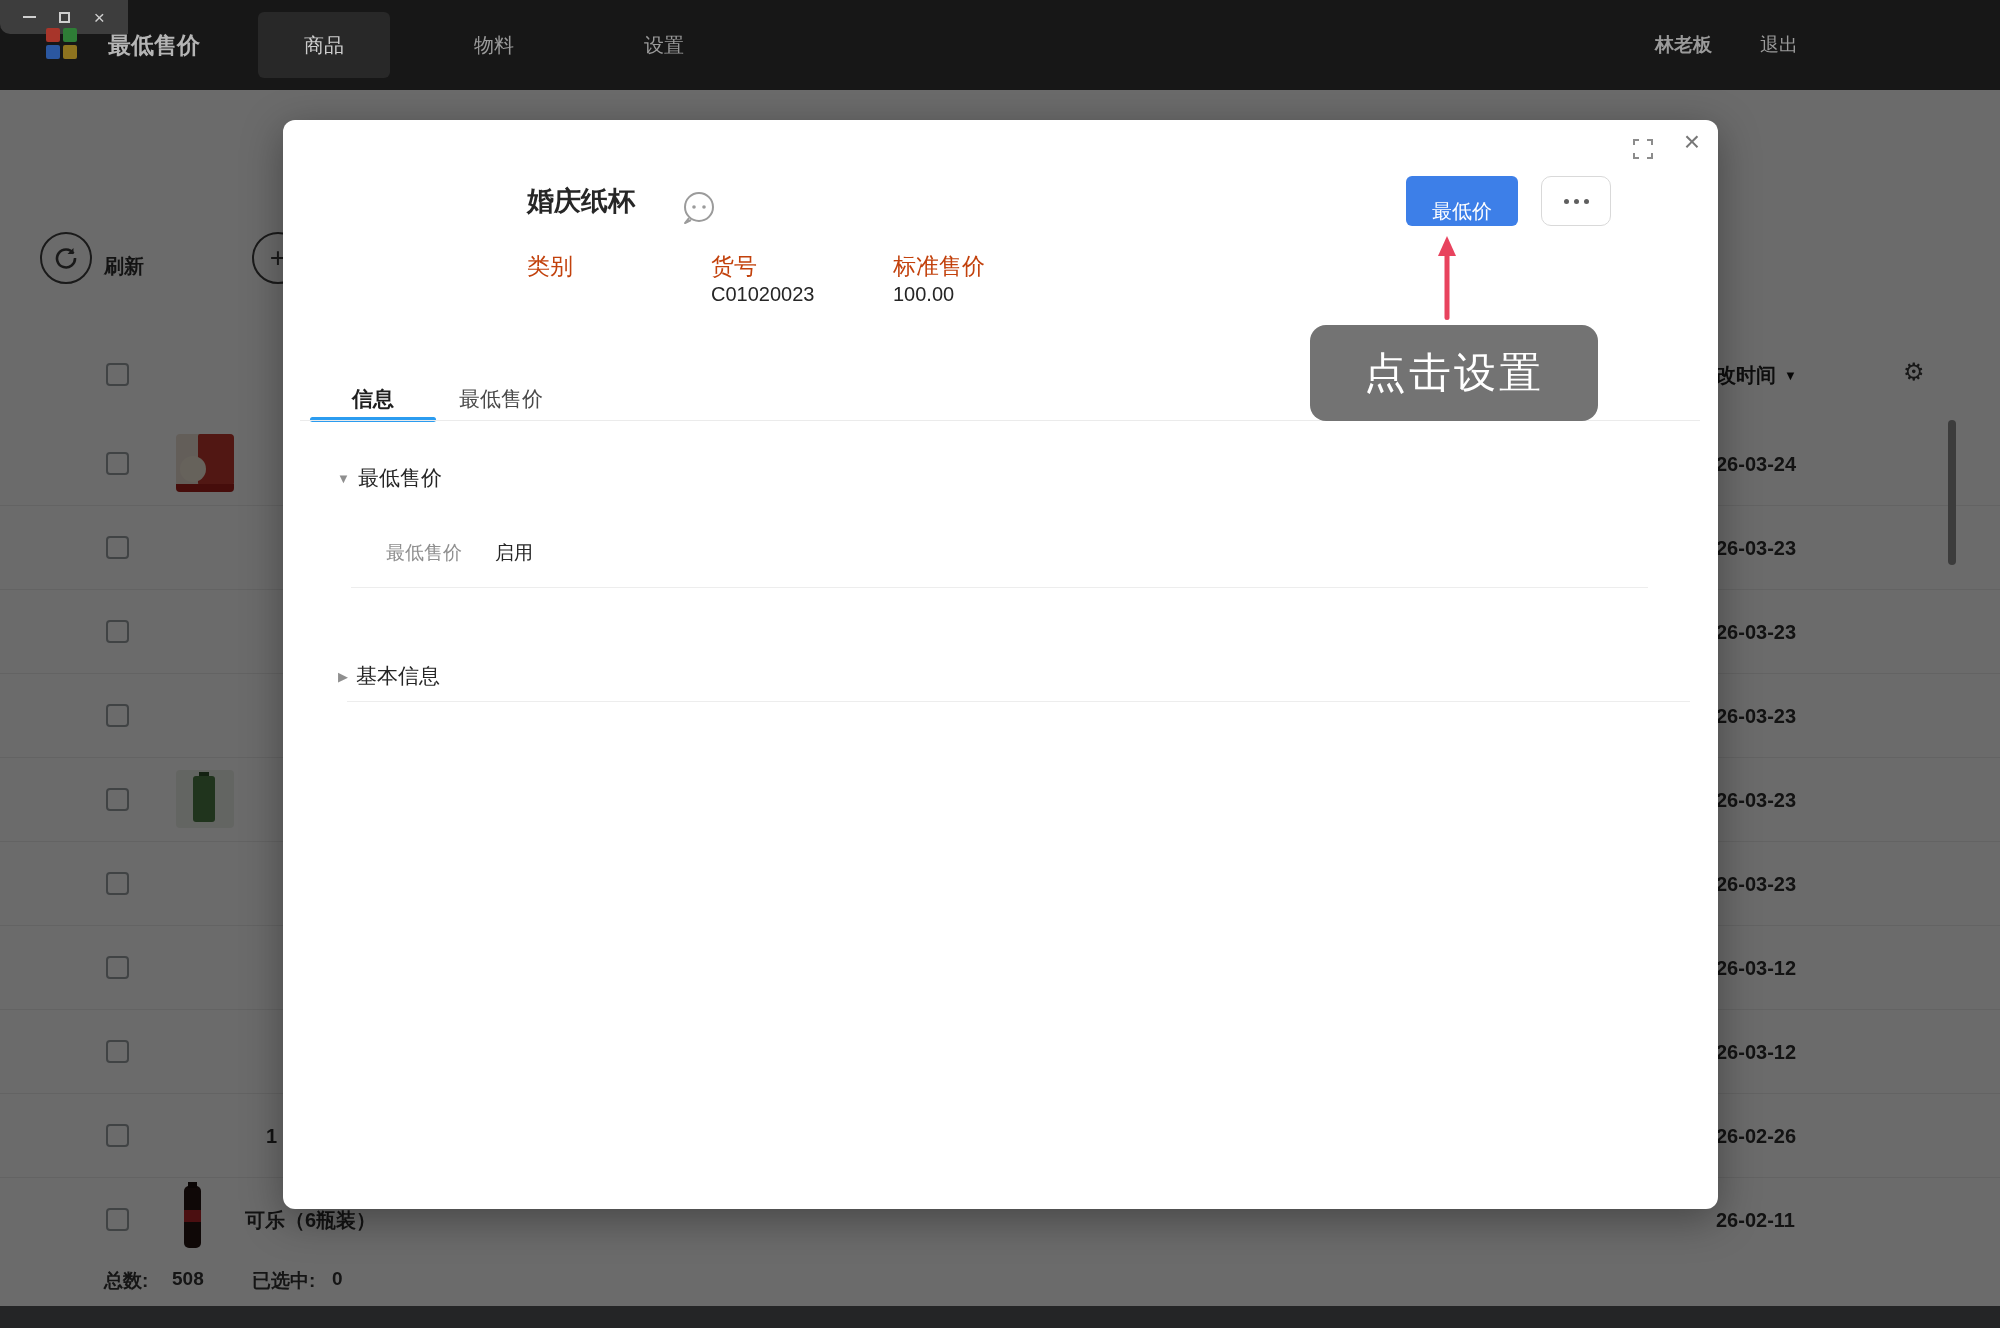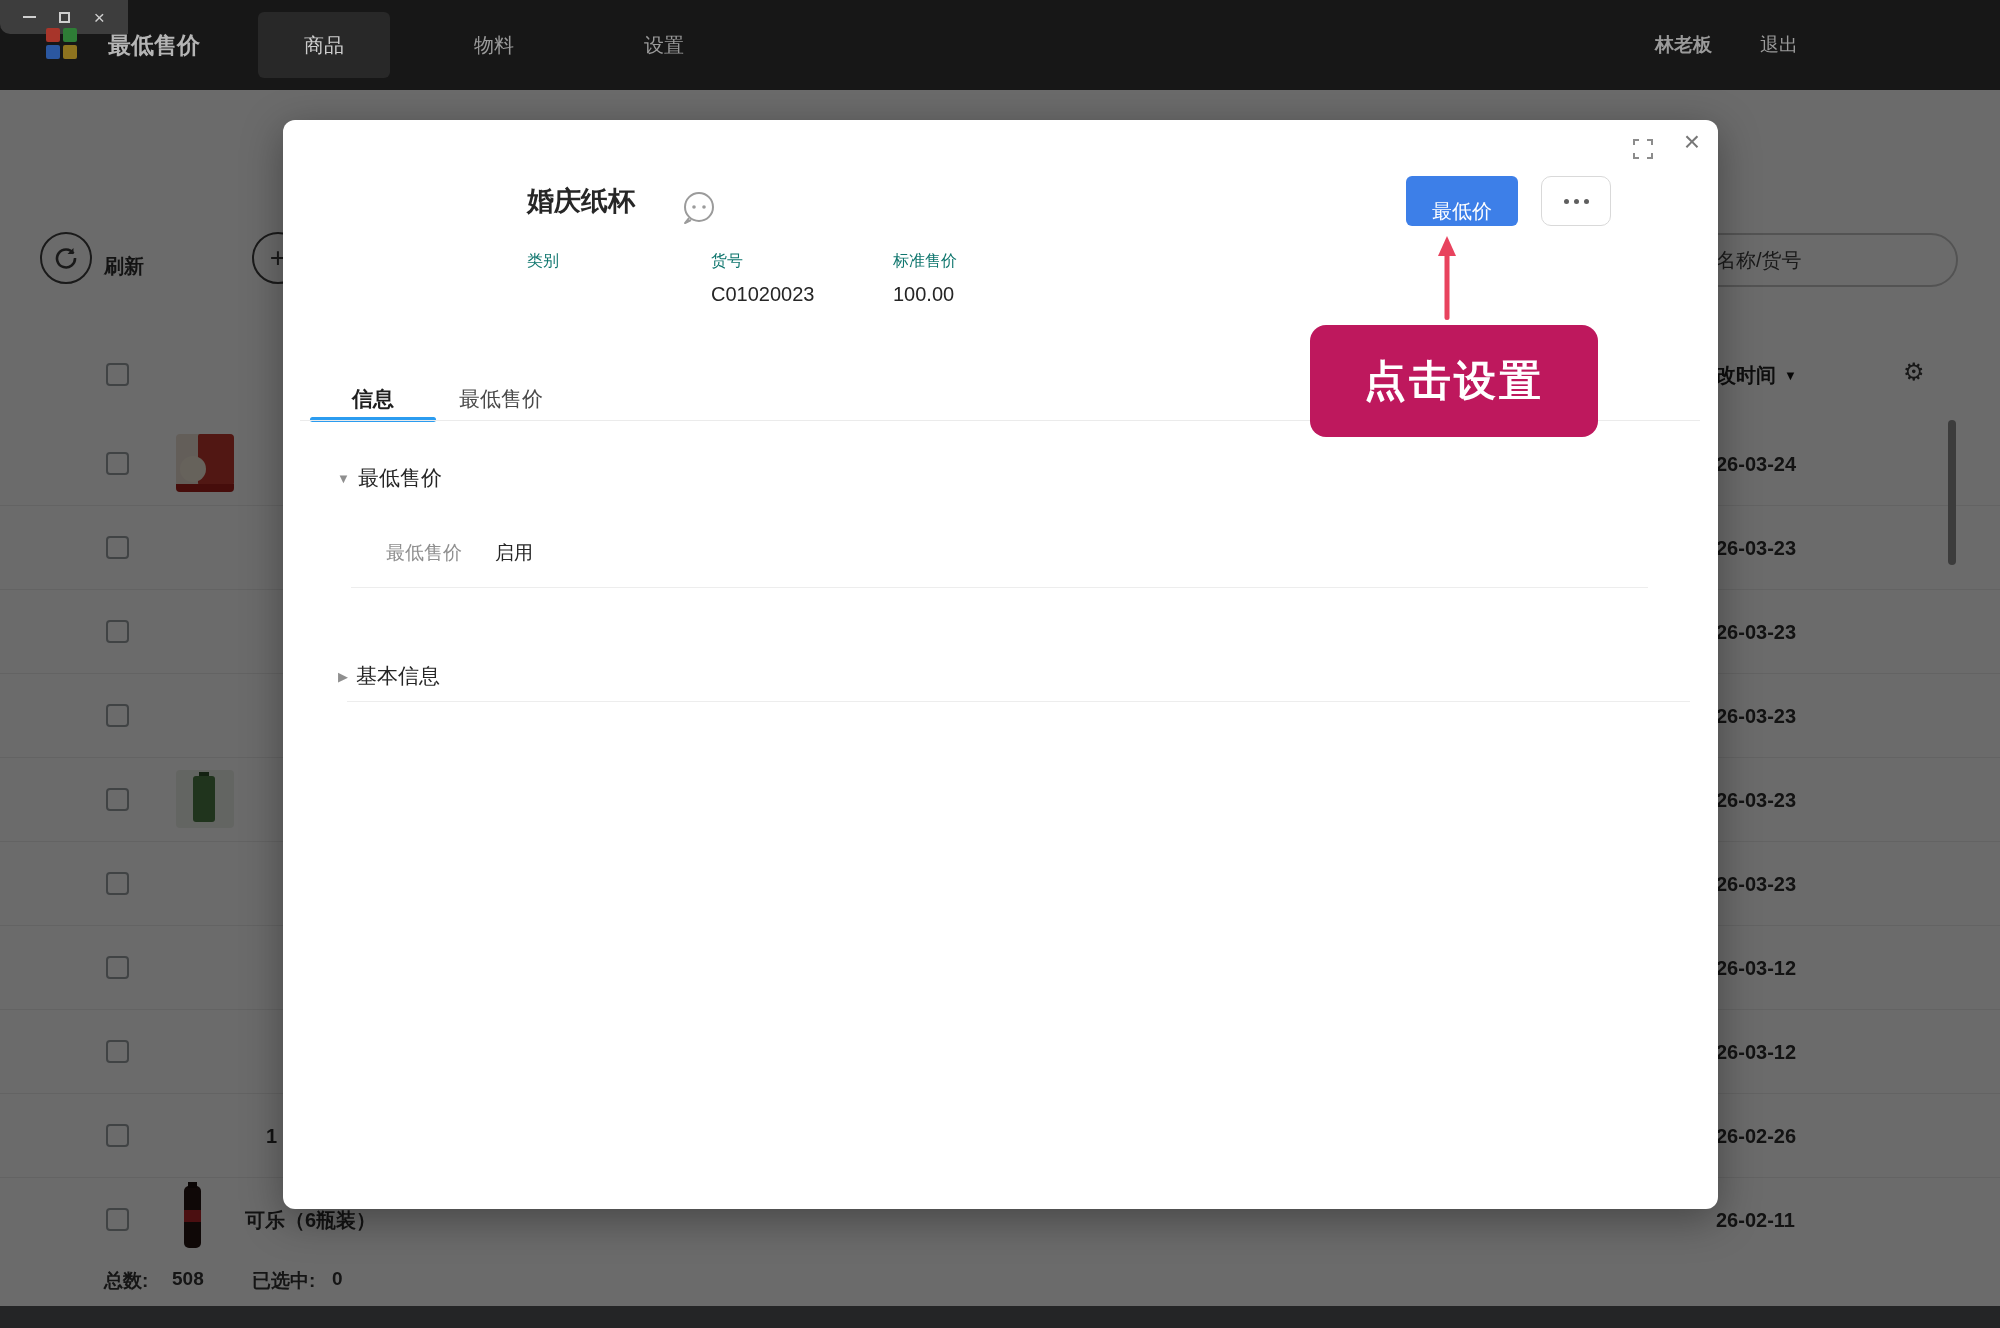--- a/index.html
+++ b/index.html
@@ -55,35 +55,35 @@
 
   
   .modal{position:absolute;left:283px;top:120px;width:1435px;height:1089px;background:#fff;border-radius:12px;box-shadow:0 10px 40px rgba(0,0,0,.35);z-index:20;}
   .m-close{right:18px;top:8px;font-size:28px;color:#777;line-height:1;}
   .pimg{left:52px;top:66px;width:140px;height:140px;border-radius:4px;overflow:hidden;background:linear-gradient(160deg,#f8f1ea 0%,#ecdccd 70%,#e4d2c0 100%);}
   .cup{position:absolute;left:62px;top:34px;width:62px;height:92px;background:linear-gradient(#d0352b,#ab211c);clip-path:polygon(12% 0,100% 0,88% 100%,22% 100%);}
   .cup-text{position:absolute;left:70px;top:48px;width:52px;text-align:center;font-size:9px;color:#f4d9a0;font-weight:bold;letter-spacing:1px;}
   .lid{position:absolute;left:2px;top:66px;width:66px;height:44px;background:#efe3d2;border-radius:50%;transform:rotate(-22deg);box-shadow:inset 0 -5px 8px rgba(0,0,0,.15);}
   .pstrip{position:absolute;left:0;bottom:0;width:100%;height:16px;background:#c3261f;display:flex;align-items:center;justify-content:center;font-size:8px;color:#fff;white-space:nowrap;}
   .m-title{left:244px;top:63px;font-size:27px;color:#262626;font-weight:700;}
-  .m-label{top:131px;font-size:16px;color:#0f766e;}
+  .m-label{top:131px;font-size:23px;color:#c2410c;}
   .m-value{top:163px;font-size:20px;color:#262626;}
   .btn-primary{left:1123px;top:56px;width:112px;height:50px;background:#3D7FE8;border:none;border-radius:6px;color:#fff;font-size:20px;display:flex;align-items:flex-end;justify-content:center;cursor:pointer;}
   .btn-more{left:1258px;top:56px;width:70px;height:50px;background:#fff;border:1px solid #d9d9d9;border-radius:10px;display:flex;align-items:center;justify-content:center;gap:5px;cursor:pointer;}
   .btn-more i{width:5px;height:5px;border-radius:50%;background:#5f5f5f;}
   .mtab{top:258px;height:42px;display:flex;align-items:center;justify-content:center;font-size:21px;color:#4a4a4a;}
   .mtab.active{color:#1f1f1f;}
   .tab-underline{left:27px;top:297px;width:126px;height:5px;background:#2B9CF0;border-radius:3px;}
   .tabs-divider{left:17px;top:300px;width:1400px;height:1px;background:#ebebeb;}
   .caret{font-size:13px;color:#8f8f8f;}
   .sec-title{font-size:21px;color:#262626;}
   .f-label{font-size:19px;color:#8f8f8f;}
   .f-value{font-size:19px;color:#262626;}
   .divider{height:1px;background:#ededed;}
-  .tooltip{left:1027px;top:205px;width:288px;height:112px;background:#be185d;border-radius:16px;display:flex;align-items:center;justify-content:center;color:#fff;font-size:42px;font-weight:bold;letter-spacing:3px;}
+  .tooltip{left:1027px;top:205px;width:288px;height:96px;background:#737373;border-radius:16px;display:flex;align-items:center;justify-content:center;color:#fff;font-size:42px;font-weight:normal;letter-spacing:3px;}
   .rowline{display:flex;align-items:center;gap:8px;}
 </style>
 </head>
 <body>
 
 <div class="stage">
 
   <header class="topbar">
     <div class="abs logo">
       <span class="lg1"></span>
@@ -124,21 +124,20 @@
         <path d="M21.5 9.5 A9 9 0 1 0 23 14" fill="none" stroke="#3d3d3d" stroke-width="2.6"></path>
         <path d="M21.5 4 L21.5 10 L15.5 10 Z" fill="#3d3d3d"></path>
       </svg>
     </div>
     <div class="abs refresh-label" style="left:104px;top:150px;height:52px;display:flex;align-items:center;">刷新</div>
 
     <div class="abs circle-btn" style="left:252px;top:142px;">
       <span class="plus">+</span>
     </div>
 
-    <input class="abs search" placeholder="名称/货号" style="">
 
     <input type="checkbox" class="abs cbx" style="left: 106px; top: 273px;">
     <div class="abs colhead rowline" style="left:1716px;top:272px;">
       <span>改时间</span>
       <span class="sortcaret">▼</span>
     </div>
     <div class="abs gear" style="left:1903px;top:268px;">⚙</div>
 
     <div class="abs row" style="top:332px;">
       <input type="checkbox" class="abs cbx" style="left: 106px; top: 30px;">

